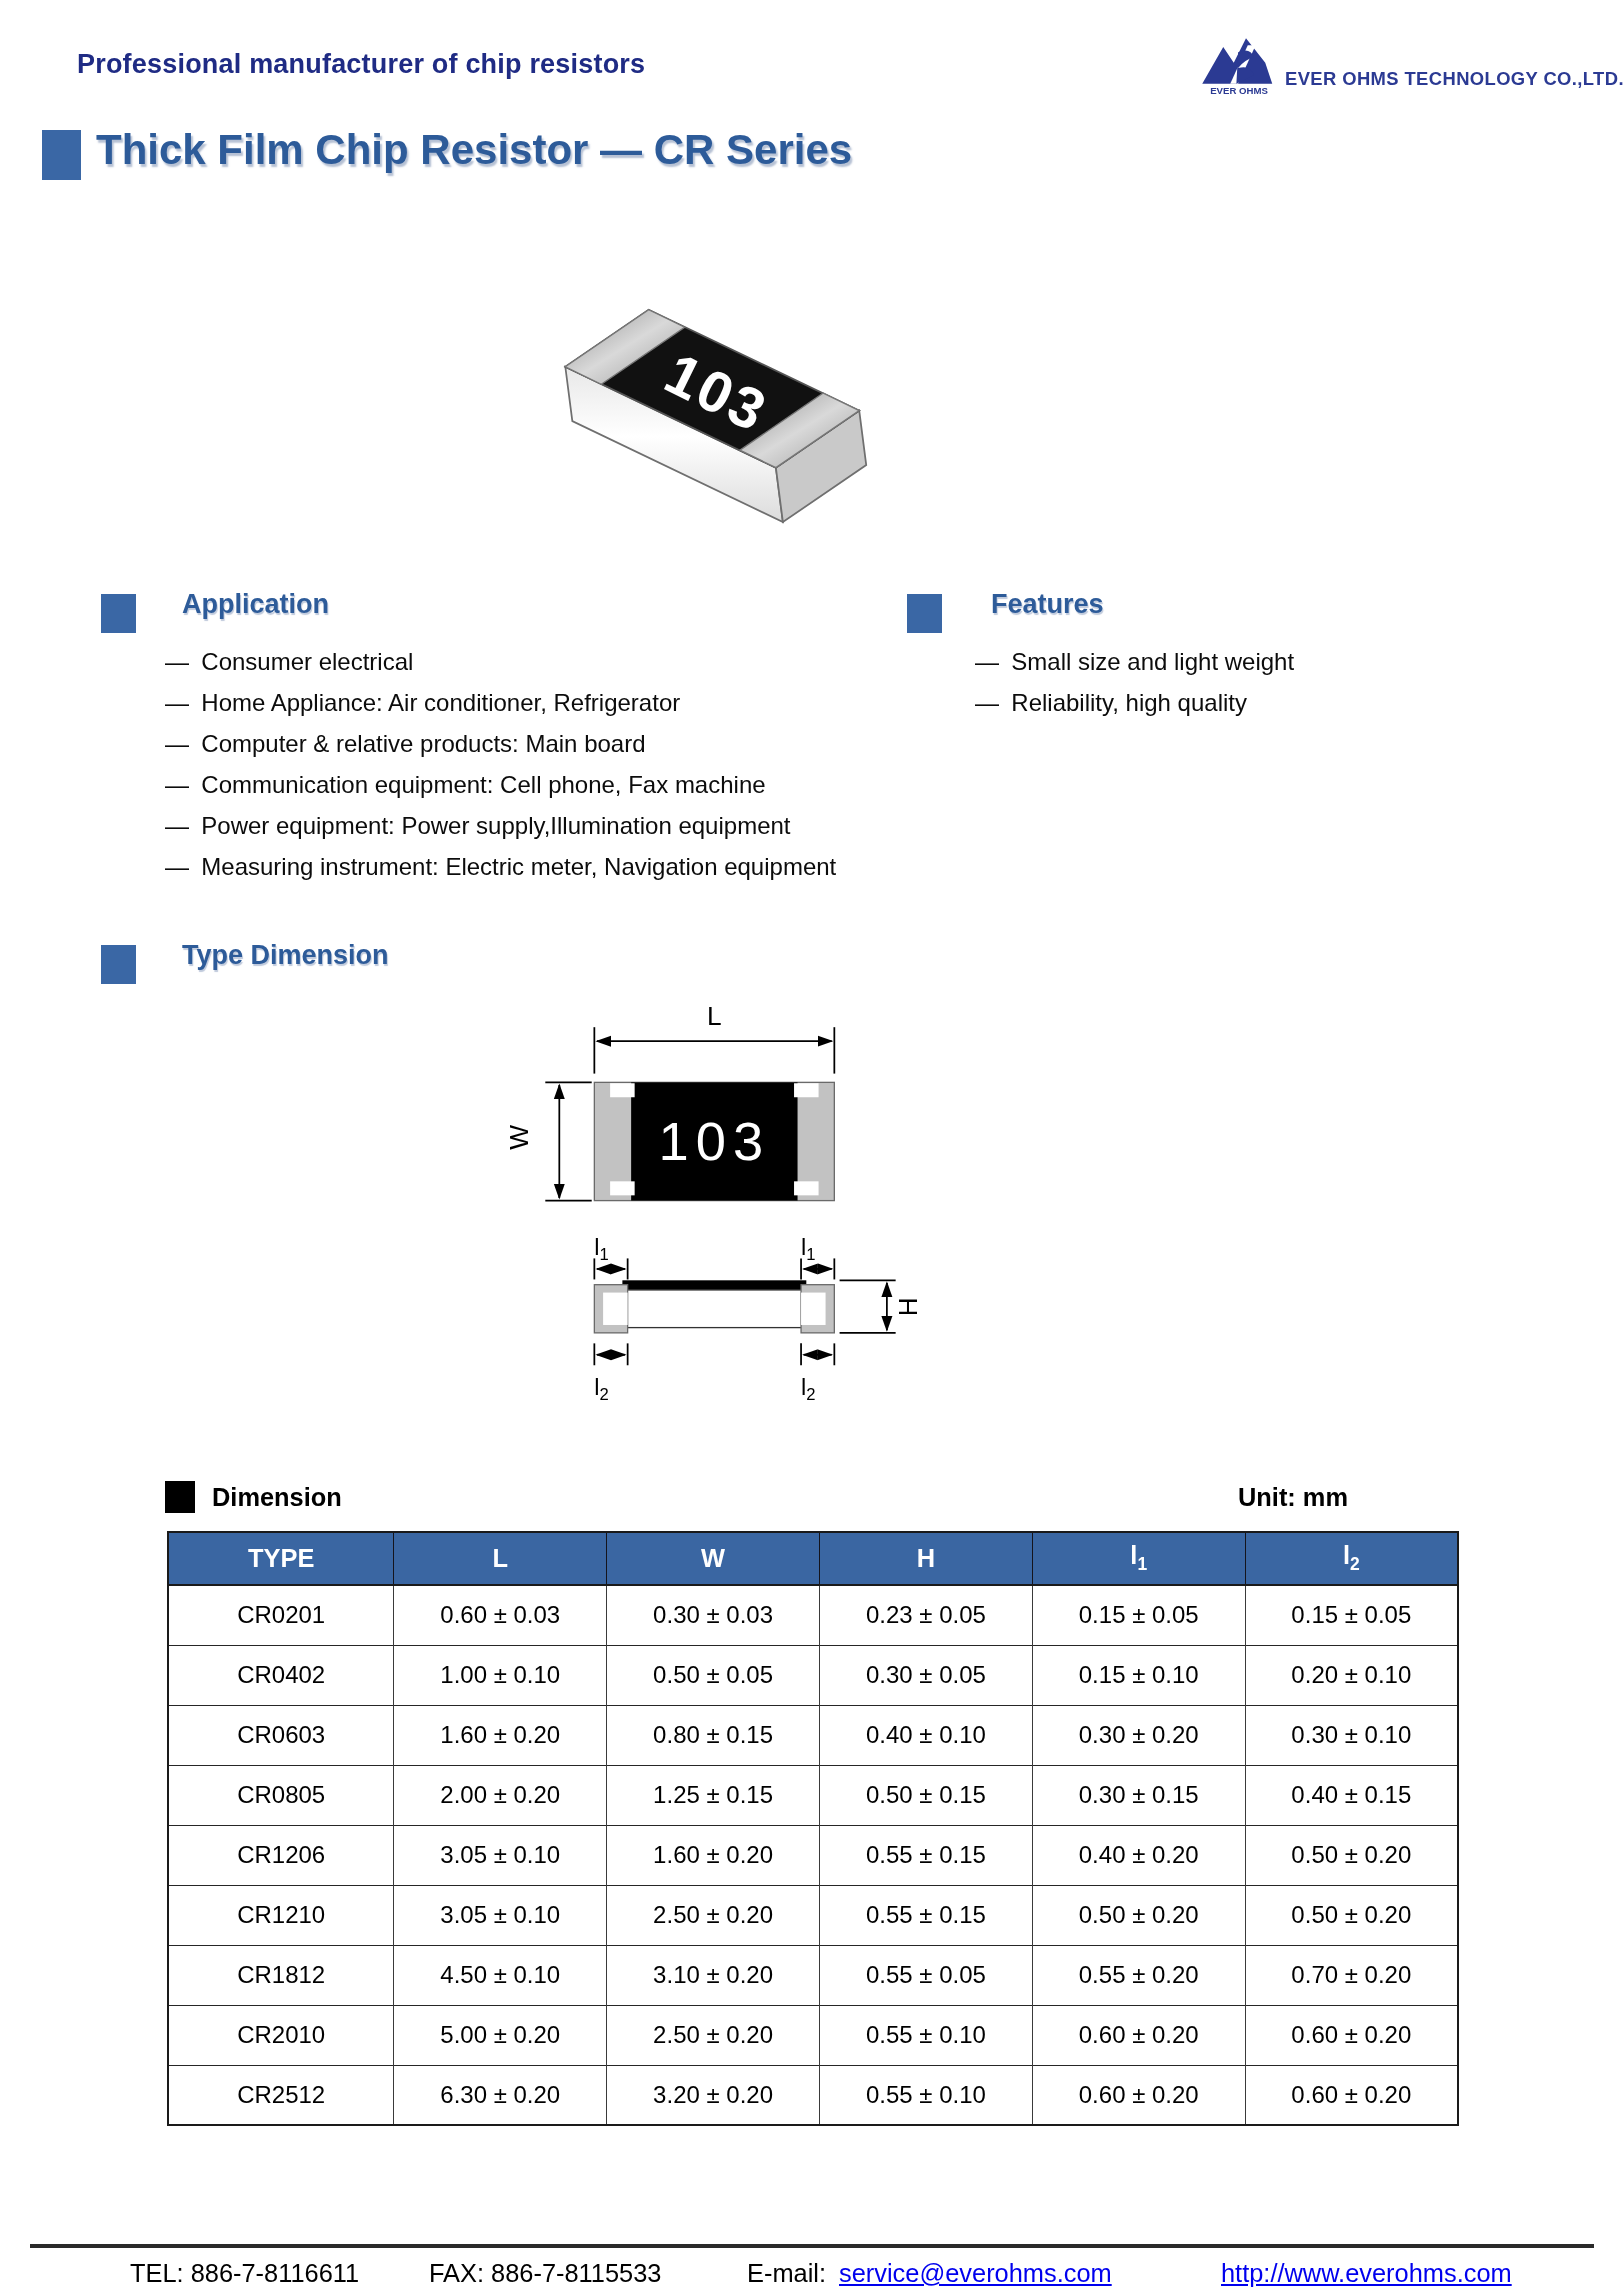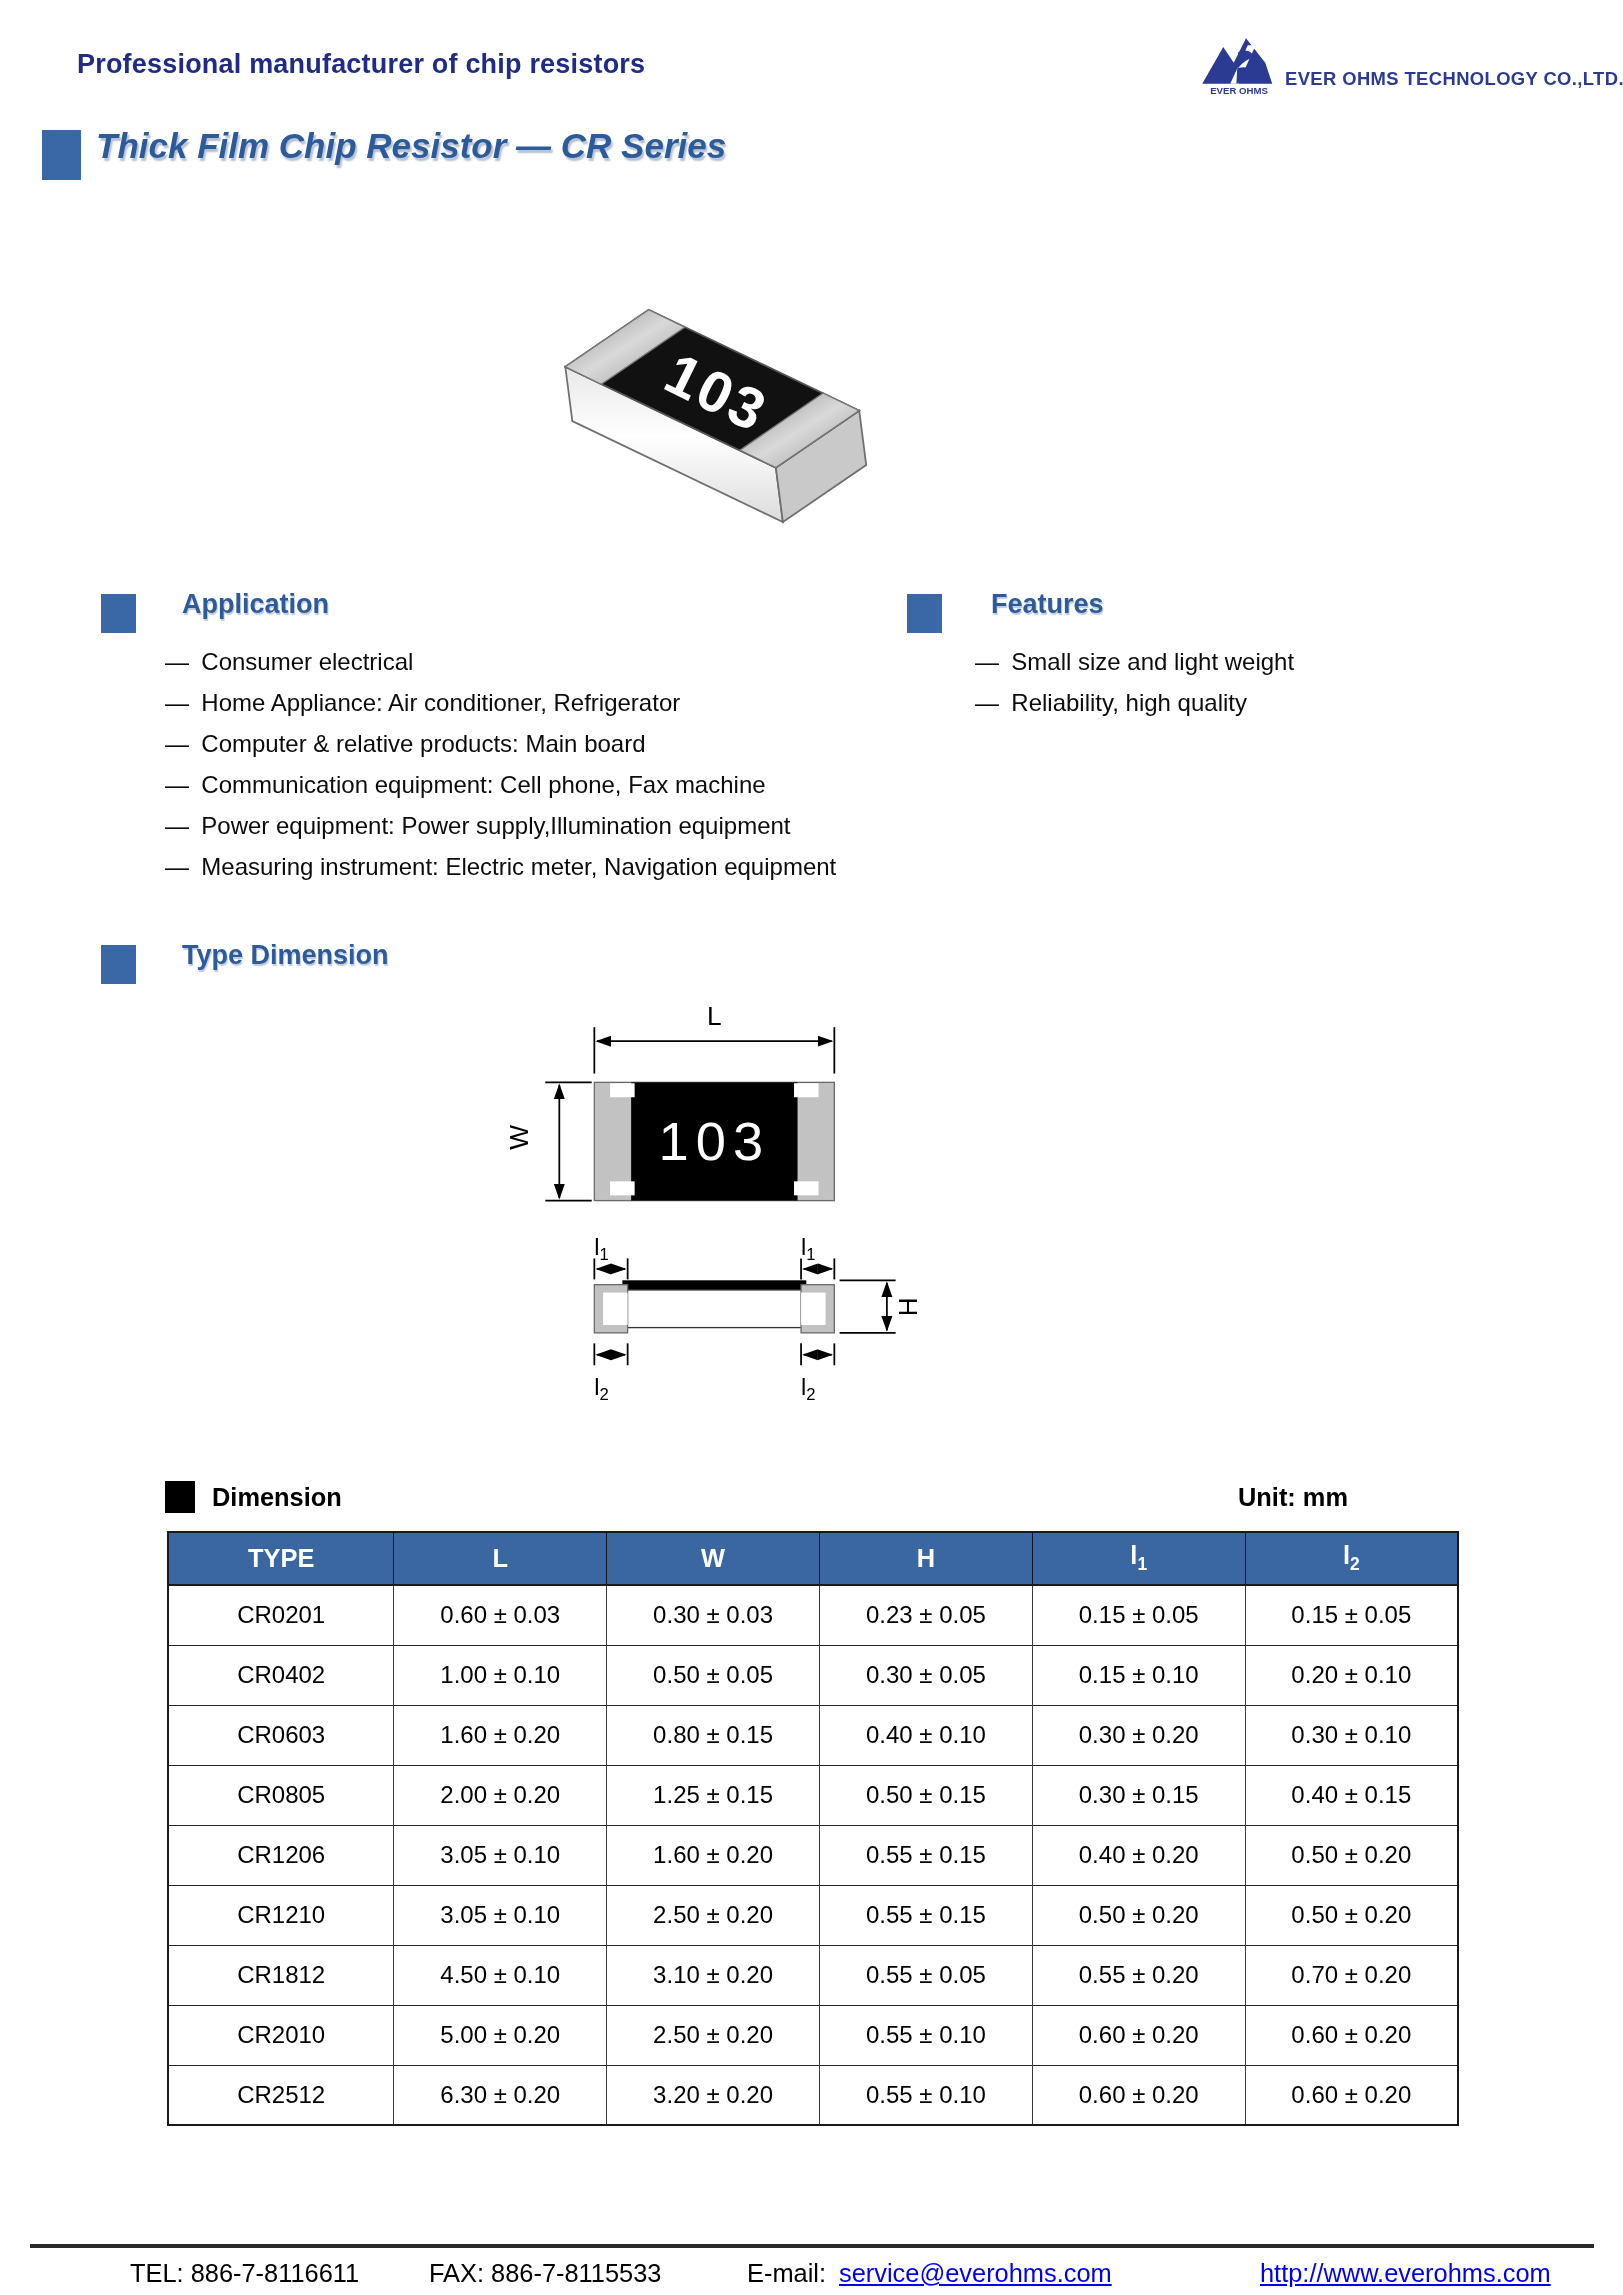--- a/index.html
+++ b/index.html
@@ -12,22 +12,22 @@
 
   
   .tagline { left:77px; top:49px; font-size:27px; font-weight:bold; color:#1f2b84; letter-spacing:0.2px; }
   .logo-wrap { left:1197px; top:33px; width:403px; height:74px; }
   .logo-icon { position:absolute; left:0; top:0; }
   .company-name { position:absolute; left:88px; top:35px; font-size:18.4px; font-weight:bold; color:#2b3a93; letter-spacing:0.4px; white-space:nowrap; }
 
   
   .sq { background:#3a67a5; }
   .title-sq { left:42px; top:130px; width:39px; height:50px; }
-  .page-title { left:96px; top:126px; font-size:35px; font-weight:bold; color:#2d5b99;
-                text-shadow:1.8px 2.6px 1.8px rgba(120,140,175,0.55); white-space:nowrap;font-style:italic; }
+  .page-title { left:96px; top:126px; font-size:42px; font-weight:bold; color:#2d5b99;
+                text-shadow:1.8px 2.6px 1.8px rgba(120,140,175,0.55); white-space:nowrap; }
   .sec-sq { width:35px; height:39px; }
   .sec-heading { font-size:27px; font-weight:bold; color:#2d5b99; text-shadow:0.9px 1.8px 0.9px rgba(130,150,185,0.5); white-space:nowrap;margin-left:24px; }
 
   
   .bullet-list { display:flex; flex-direction:column; }
   .bullet-item { height:41px; font-size:24px; color:#0c0c0c; white-space:nowrap; display:flex; align-items:center; }
   .bullet-item .dash { margin-right:12.3px; }
 
   
   .dim-sq { left:165px; top:1481px; width:30px; height:32px; background:#000; }
@@ -293,16 +293,16 @@
           <td>0.60 ± 0.20</td>
         </tr>
       </tbody>
   </table>
 
   <div class="abs footer-line"></div>
   <div class="abs footer-text" style="left:130px;">TEL: 886-7-8116611</div>
   <div class="abs footer-text" style="left:429px;">FAX: 886-7-8115533</div>
   <div class="abs footer-text" style="left:747px;">E-mail:</div>
   <a href="#" class="abs footer-text flink" style="left:839px;">service@everohms.com</a>
-  <a href="#" class="abs footer-text flink" style="left:1260px;">http://www.everohms.com</a>
+  <a href="#" class="abs footer-text flink" style="left:1221px;">http://www.everohms.com</a>
 
 </div>
 
 
 </body></html>

